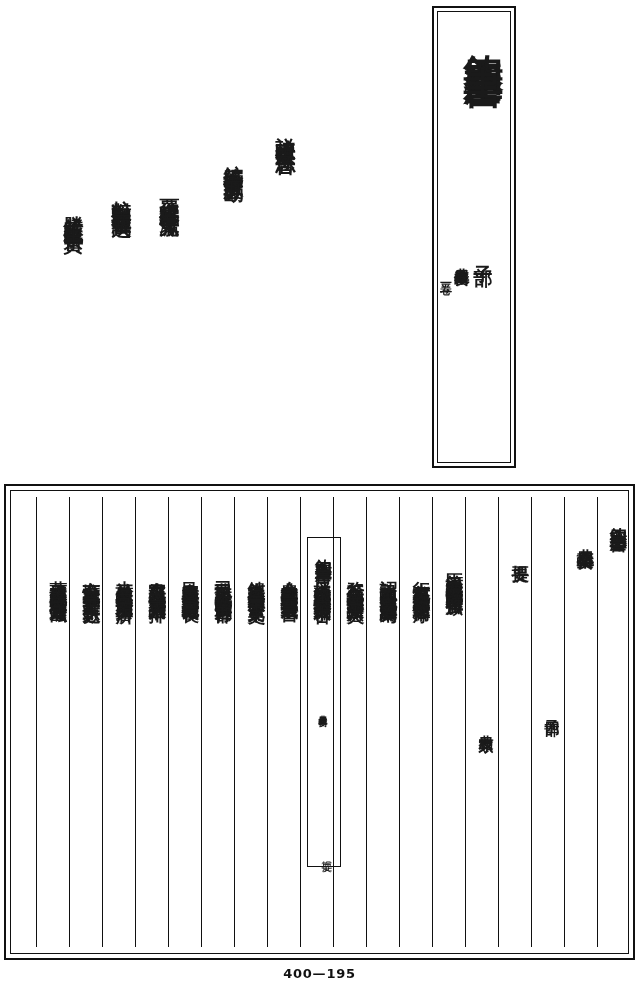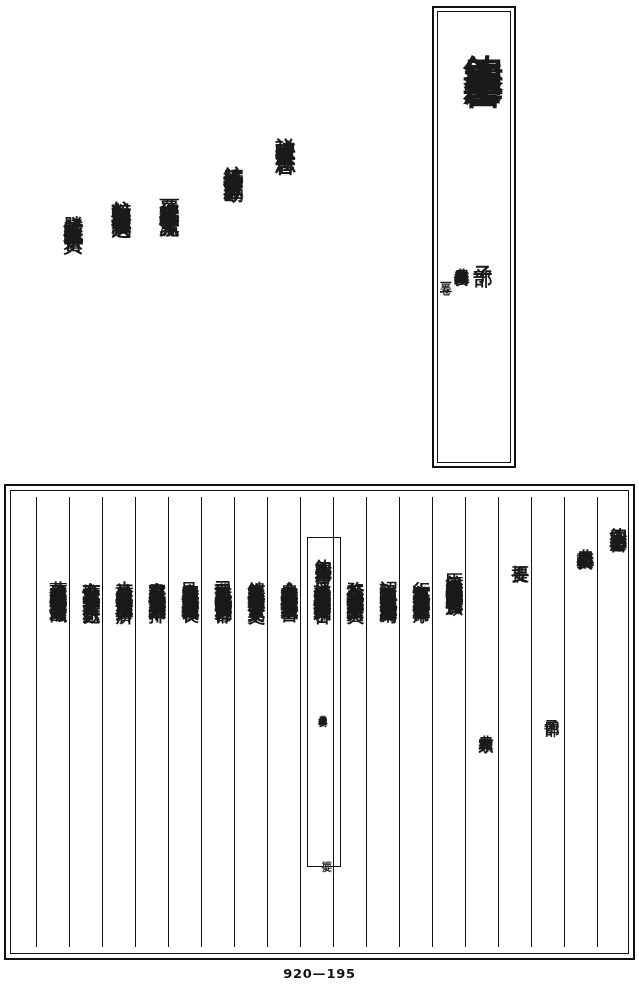--- a/index.html
+++ b/index.html
@@ -240,13 +240,13 @@
     <div class="bcol vtext" style="left:236px; top:76px;">鏤為板本進呈將以頒布天下云云案元史</div>
     <div class="bcol vtext" style="left:203px; top:76px;">司農司設於至元七年分布勸農官巡行郡</div>
     <div class="bcol vtext" style="left:170px; top:76px;">邑察農桑事成否達於戶部以殿最牧民長</div>
     <div class="bcol vtext" style="left:137px; top:76px;">官史又稱世祖即位之初首詔天下崇本抑</div>
     <div class="bcol vtext" style="left:104px; top:76px;">末於是頒農桑輯要之書於民均與王磐所</div>
     <div class="bcol vtext" style="left:71px; top:76px;">言合惟至元七年至十年不足五六年之數</div>
     <div class="bcol vtext" style="left:38px; top:76px;">蓋蓋據建議設官之始約畧言之耳焦竑國</div>
   </div>
 </div>
 
-<div id="page-number">920—195</div>
+<div id="page-number">400—195</div>
 
 </body></html>

